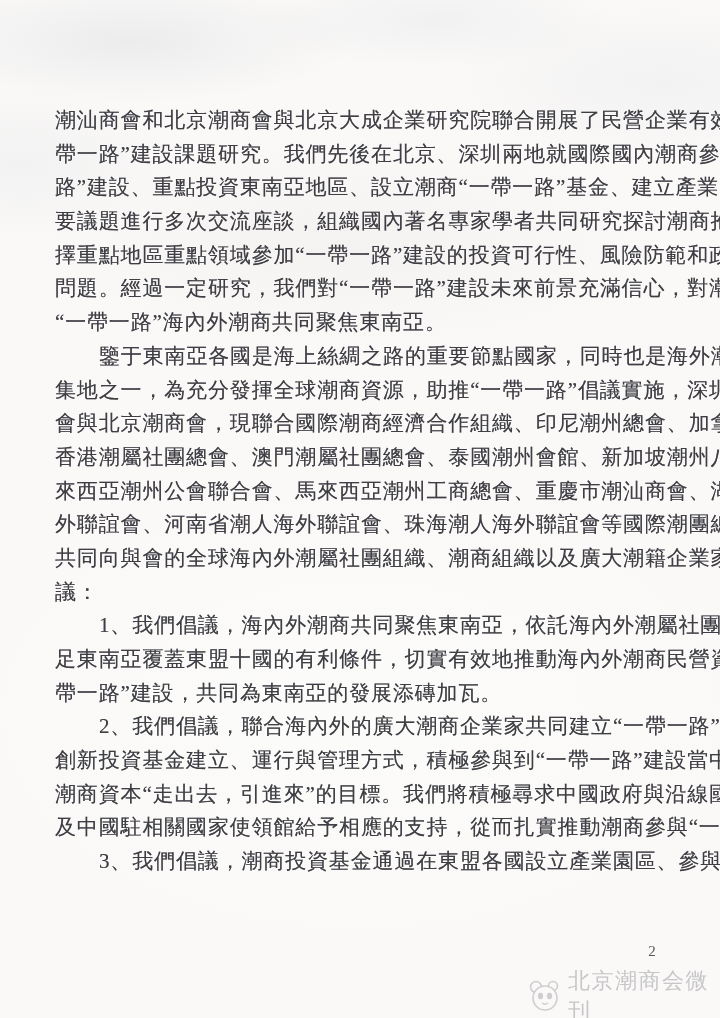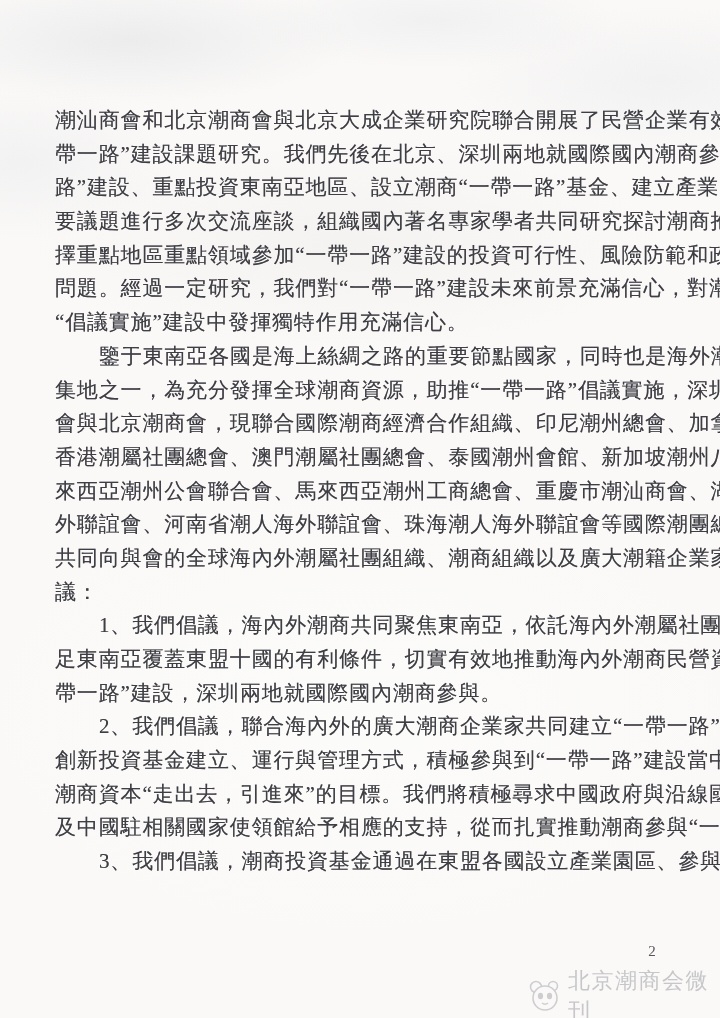--- a/index.html
+++ b/index.html
@@ -73,32 +73,32 @@
 
 <div class="page">
 
   <div class="text-block">
       <div class="line">潮汕商會和北京潮商會與北京大成企業研究院聯合開展了民營企業有效參與“一</div>
       <div class="line">帶一路”建設課題研究。我們先後在北京、深圳兩地就國際國內潮商參與“一帶一</div>
       <div class="line">路”建設、重點投資東南亞地區、設立潮商“一帶一路”基金、建立產業園區等重</div>
       <div class="line">要議題進行多次交流座談，組織國內著名專家學者共同研究探討潮商抱團聯合、選</div>
       <div class="line">擇重點地區重點領域參加“一帶一路”建設的投資可行性、風險防範和政策建議等</div>
       <div class="line">問題。經過一定研究，我們對“一帶一路”建設未來前景充滿信心，對潮商能夠在</div>
-      <div class="line">“倡議實施”建設中發揮獨特作用充滿信心。</div>
+      <div class="line">“一帶一路”海內外潮商共同聚焦東南亞。</div>
       <div class="line indent">鑒于東南亞各國是海上絲綢之路的重要節點國家，同時也是海外潮人的主要聚</div>
       <div class="line">集地之一，為充分發揮全球潮商資源，助推“一帶一路”倡議實施，深圳市潮汕商</div>
       <div class="line">會與北京潮商會，現聯合國際潮商經濟合作組織、印尼潮州總會、加拿大潮商會、</div>
       <div class="line">香港潮屬社團總會、澳門潮屬社團總會、泰國潮州會館、新加坡潮州八邑會館、馬</div>
       <div class="line">來西亞潮州公會聯合會、馬來西亞潮州工商總會、重慶市潮汕商會、湖北省潮人海</div>
       <div class="line">外聯誼會、河南省潮人海外聯誼會、珠海潮人海外聯誼會等國際潮團總會成員單位，</div>
       <div class="line">共同向與會的全球海內外潮屬社團組織、潮商組織以及廣大潮籍企業家發出如下倡</div>
       <div class="line">議：</div>
       <div class="line indent">1、我們倡議，海內外潮商共同聚焦東南亞，依託海內外潮屬社團已形成的立</div>
       <div class="line">足東南亞覆蓋東盟十國的有利條件，切實有效地推動海內外潮商民營資本參與“一</div>
-      <div class="line">帶一路”建設，深圳兩地就國際國內潮商參與。</div>
+      <div class="line">帶一路”建設，共同為東南亞的發展添磚加瓦。</div>
       <div class="line indent">2、我們倡議，聯合海內外的廣大潮商企業家共同建立“一帶一路”投資基金，</div>
       <div class="line">創新投資基金建立、運行與管理方式，積極參與到“一帶一路”建設當中去，實現</div>
       <div class="line">潮商資本“走出去，引進來”的目標。我們將積極尋求中國政府與沿線國家政府以</div>
       <div class="line">及中國駐相關國家使領館給予相應的支持，從而扎實推動潮商參與“一帶一路”建</div>
       <div class="line indent">3、我們倡議，潮商投資基金通過在東盟各國設立產業園區、參與重大專案建</div>
     </div>
 
   <div class="page-number">2</div>
 
   <div class="watermark">

